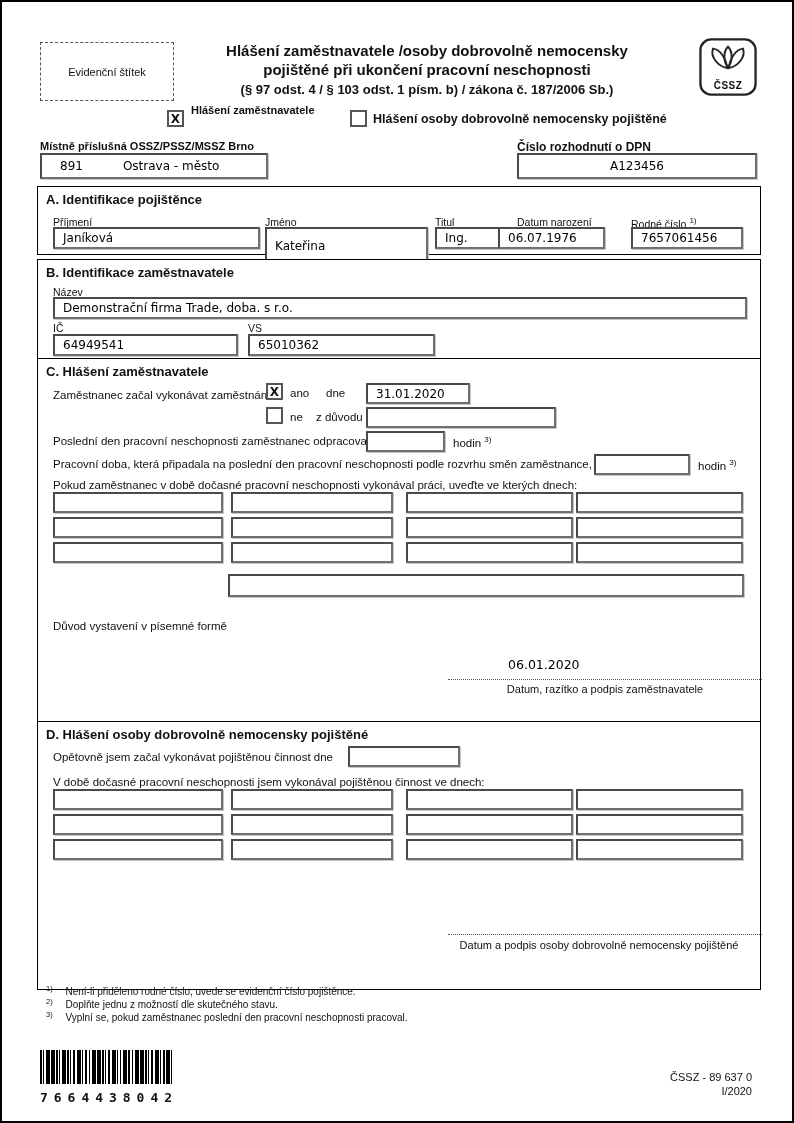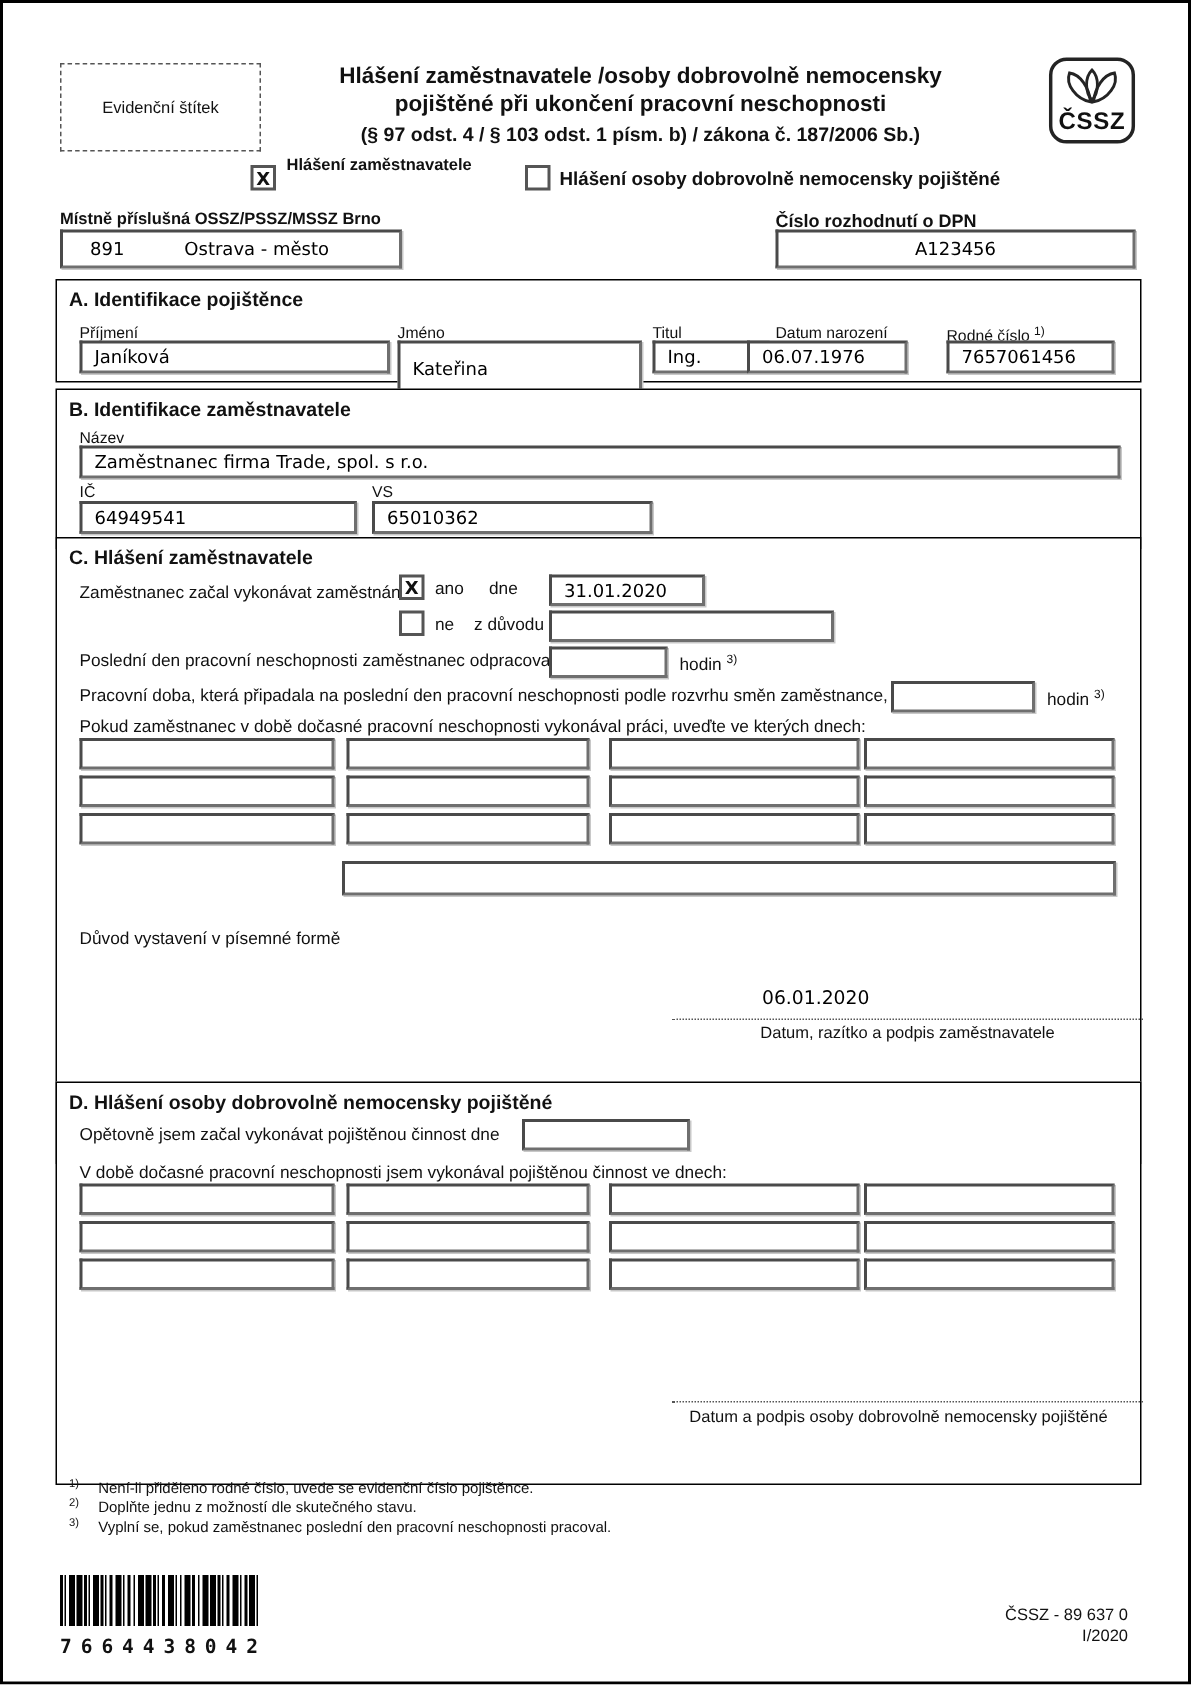--- a/index.html
+++ b/index.html
@@ -31,21 +31,21 @@
   sup{font-size:8px;}
   .fnote{position:absolute;font-size:10px;white-space:nowrap;}
   .fnote sup{font-size:7.5px;margin-right:10px;}
   .stitek{position:absolute;left:38px;top:40px;width:132px;height:57px;border:1.5px dashed #555;
           display:flex;align-items:center;justify-content:center;font-size:11px;}
   .titleblock{position:absolute;left:160px;top:39px;width:530px;text-align:center;}
   .t1{font-weight:bold;font-size:15px;line-height:19px;}
   .t3{font-weight:bold;font-size:13px;line-height:18px;margin-top:2px;}
   .logo{position:absolute;left:697px;top:36px;width:58px;height:58px;}
   .logo-text{position:absolute;left:0;bottom:5px;width:100%;text-align:center;
-             font-weight:bold;font-size:16px;letter-spacing:0.5px;}
+             font-weight:bold;font-size:10px;letter-spacing:0.5px;}
   .barcode{position:absolute;left:38px;top:1048px;width:132px;}
   .bdigits{display:flex;justify-content:space-between;width:132px;margin-top:2px;
            font-family:"DejaVu Sans Mono",monospace;font-weight:bold;font-size:13px;}
   .footercode{position:absolute;right:40px;top:1068px;text-align:right;font-size:11px;line-height:14px;}
 </style>
 </head>
 <body>
 
 <div class="page">
 
@@ -112,21 +112,21 @@
       </div>
     <div class="fbox" style="left:593px;top:40px;width:112px;height:22px;">
       <span class="val">7657061456</span>
       </div>
   </div>
 
   <div class="sec" style="top:257px;height:107px;">
     <div class="sec-title">B. Identifikace zaměstnavatele</div>
     <div class="abs lbl-sm" style="left:15px;top:26px;">Název</div>
     <div class="fbox" style="left:15px;top:37px;width:694px;height:22px;">
-      <span class="val">Zaměstnanec firma Trade, spol. s r.o.</span>
+      <span class="val">Demonstrační firma Trade, doba. s r.o.</span>
       </div>
     <div class="abs lbl-sm" style="left:15px;top:62px;">IČ</div>
     <div class="abs lbl-sm" style="left:210px;top:62px;">VS</div>
     <div class="fbox" style="left:15px;top:74px;width:185px;height:22px;">
       <span class="val">64949541</span>
       </div>
     <div class="fbox" style="left:210px;top:74px;width:187px;height:22px;">
       <span class="val">65010362</span>
       </div>
   </div>

